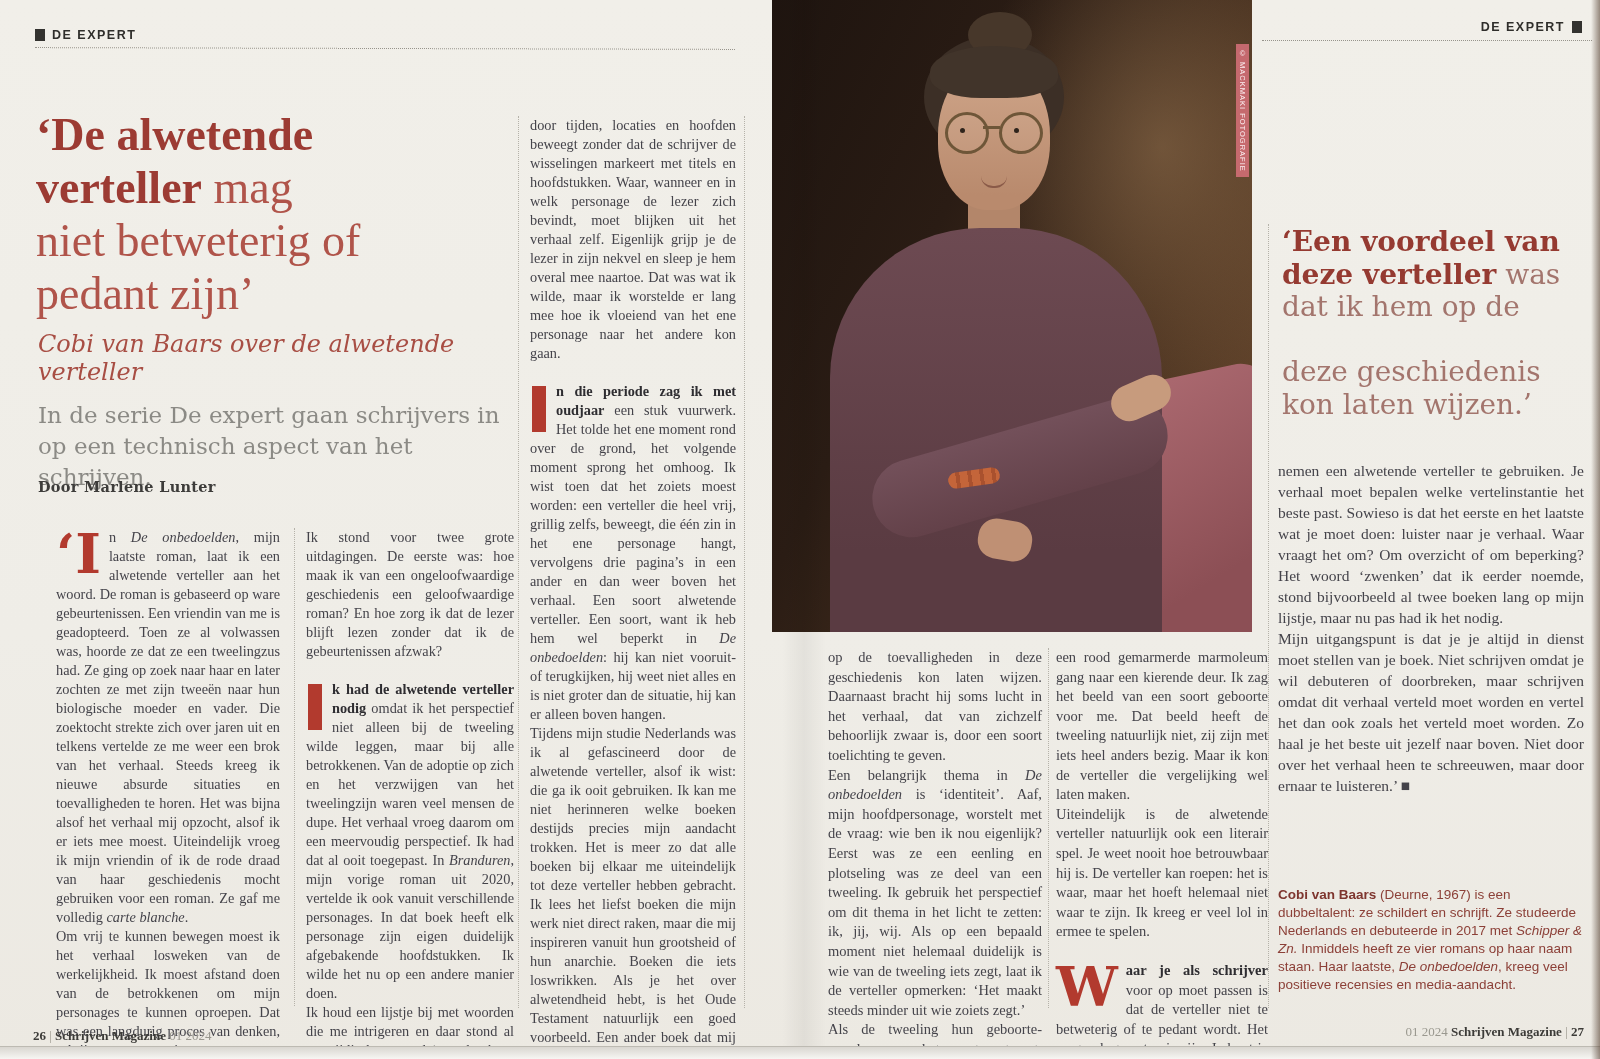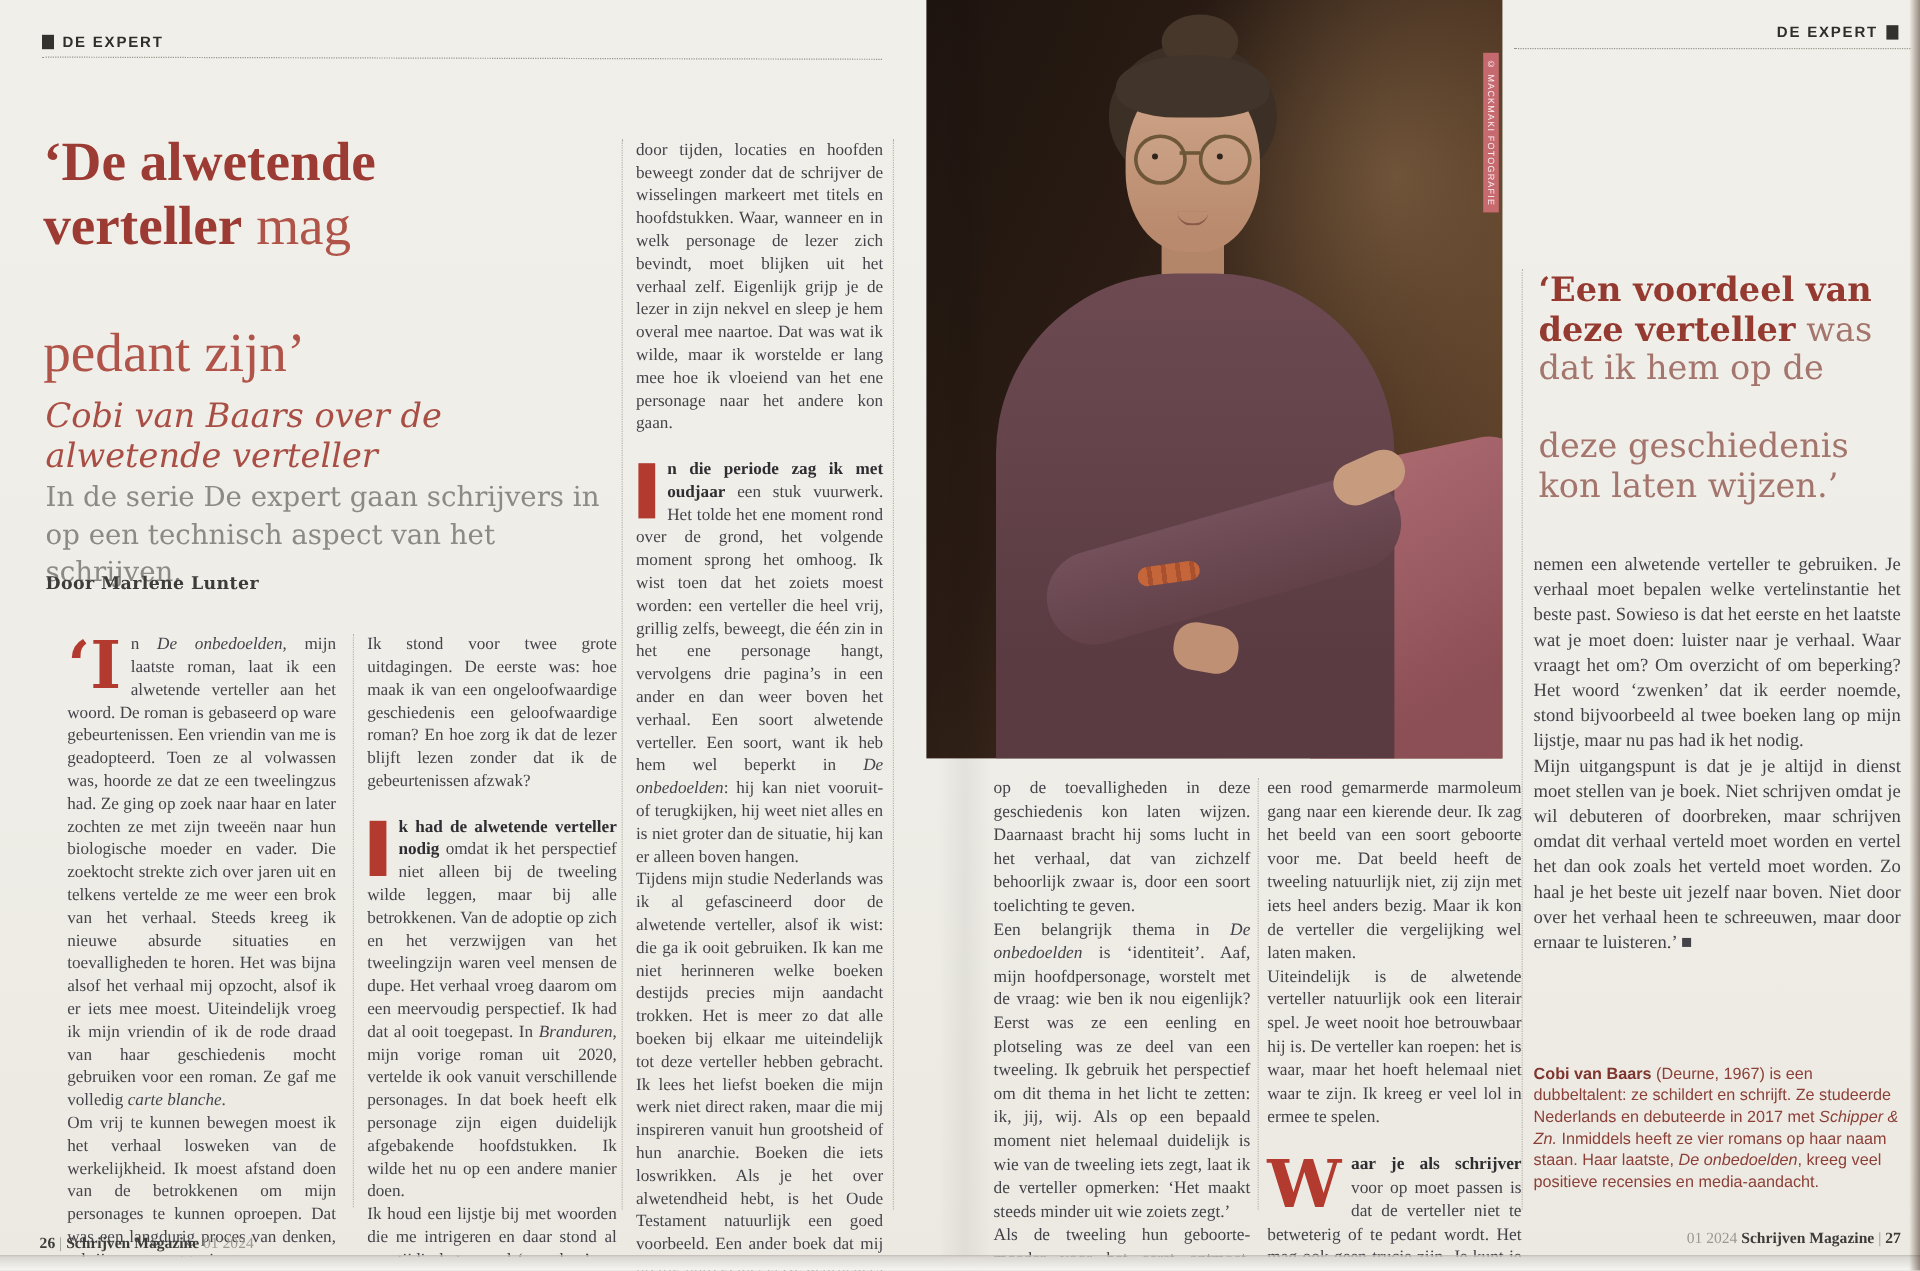--- a/index.html
+++ b/index.html
@@ -15,21 +15,21 @@
   .kicker-sq{width:10px;height:12px;background:#33322f;display:inline-block;}
   .rule{position:absolute;border-top:1px dotted #97948c;height:0;}
   .rule-left{left:35px;top:48px;width:700px;transform:rotate(0.15deg);}
   .rule-right{left:1262px;top:40px;width:330px;}
   
   .headline{position:absolute;left:36px;top:108px;width:470px;margin:0;
     font-family:Liberation Serif, serif;font-size:46px;line-height:53px;font-weight:400;}
   .headline .s-b{color:#9c3b33;font-weight:700;}
   .headline .s-n{color:#b0544a;font-weight:400;}
   .subtitle{position:absolute;left:38px;top:330px;width:470px;
-    font-family:"DejaVu Serif",serif;font-style:italic;font-size:28px;color:#a84e44;}
+    font-family:"DejaVu Serif",serif;font-style:italic;font-size:24px;color:#a84e44;}
   .intro{position:absolute;left:38px;top:400px;width:480px;
     font-family:"DejaVu Serif",serif;font-size:23px;line-height:31px;color:#8b8a85;}
   .byline{position:absolute;left:38px;top:478px;font-family:"DejaVu Serif",serif;
     font-size:14.5px;font-weight:700;color:#3d3c3a;letter-spacing:.3px;}
   
   .col{position:absolute;font-size:14.3px;line-height:19px;text-align:justify;color:#44434a;}
   .col1{left:56px;top:528px;width:224px;}
   .col2{left:306px;top:528px;width:208px;}
   .col3{left:530px;top:116px;width:206px;}
   .colA{left:828px;top:648px;width:214px;font-size:14.5px;line-height:19.6px;}
@@ -116,21 +116,21 @@
 <body>
 
 <div class="spread">
 
   <div class="kicker kicker-left">
     <span class="kicker-sq"></span>
     <span>DE EXPERT</span>
   </div>
   <div class="rule rule-left"></div>
 
-  <h1 class="headline"><span class="s-b">‘De alwetende</span><br><span class="s-b">verteller</span><span class="s-n"> mag</span><br><br><span class="s-n">pedant zijn’</span></h1>
+  <h1 class="headline"><span class="s-b">‘De alwetende</span><br><span class="s-b">verteller</span><span class="s-n"> mag</span><br><span class="s-n">niet betweterig of</span><br><span class="s-n">pedant zijn’</span></h1>
   <div class="subtitle">Cobi van Baars over de alwetende verteller</div>
   <div class="intro">In de serie De expert gaan schrijvers in op een technisch aspect van het schrijven.</div>
   <div class="byline">Door Marlene Lunter</div>
 
   <div class="col col1">
     <p class="para"><span class="s-dropcap">‘I</span><span>n </span><span class="s-i">De onbedoelden</span><span>, mijn laatste roman, laat ik een alwetende verteller aan het woord. De roman is gebaseerd op ware gebeurtenissen. Een vriendin van me is geadopteerd. Toen ze al volwassen was, hoorde ze dat ze een tweelingzus had. Ze ging op zoek naar haar en later zochten ze met zijn tweeën naar hun biologische moeder en vader. Die zoektocht strekte zich over jaren uit en telkens vertelde ze me weer een brok van het verhaal. Steeds kreeg ik nieuwe absurde situaties en toevalligheden te horen. Het was bijna alsof het verhaal mij opzocht, alsof ik er iets mee moest. Uiteindelijk vroeg ik mijn vriendin of ik de rode draad van haar geschiedenis mocht gebruiken voor een roman. Ze gaf me volledig </span><span class="s-i">carte blanche</span><span>.</span></p>
     <p class="para"><span>Om vrij te kunnen bewegen moest ik het verhaal losweken van de werkelijkheid. Ik moest afstand doen van de betrokkenen om mijn personages te kunnen oproepen. Dat was een langdurig proces van denken, schrijven en weggooien.</span></p>
   </div>
   <div class="col col2">
     <p class="para"><span>Ik stond voor twee grote uitdagingen. De eerste was: hoe maak ik van een ongeloofwaardige geschiedenis een geloofwaardige roman? En hoe zorg ik dat de lezer blijft lezen zonder dat ik de gebeurtenissen afzwak?</span></p>

